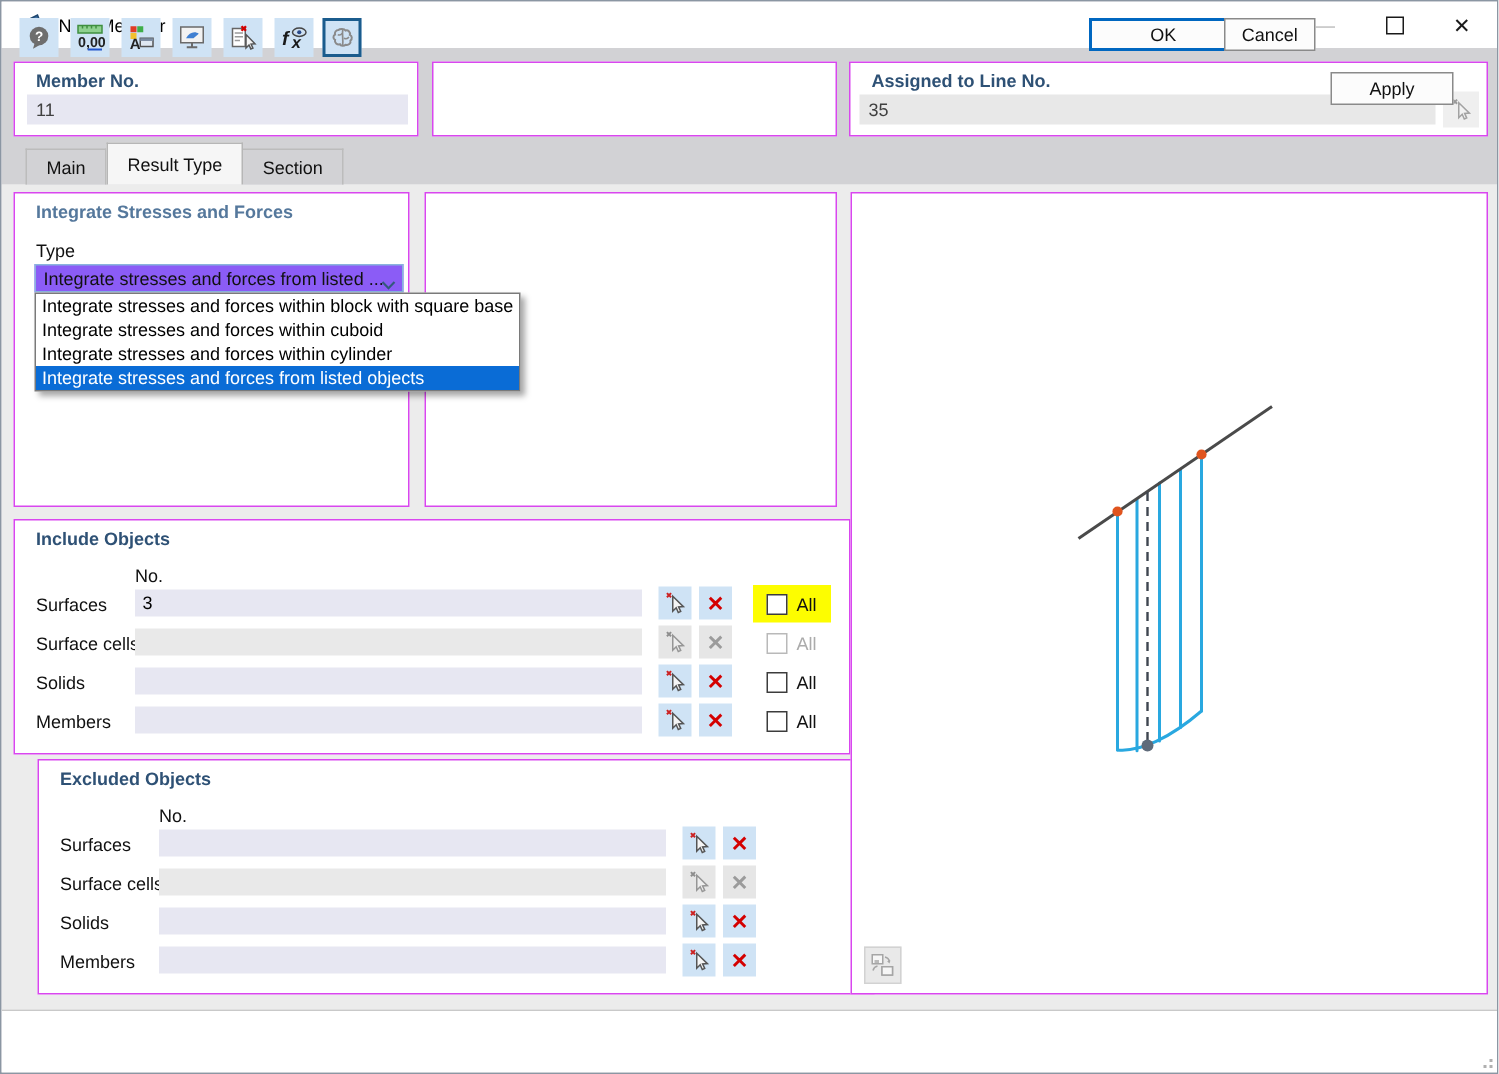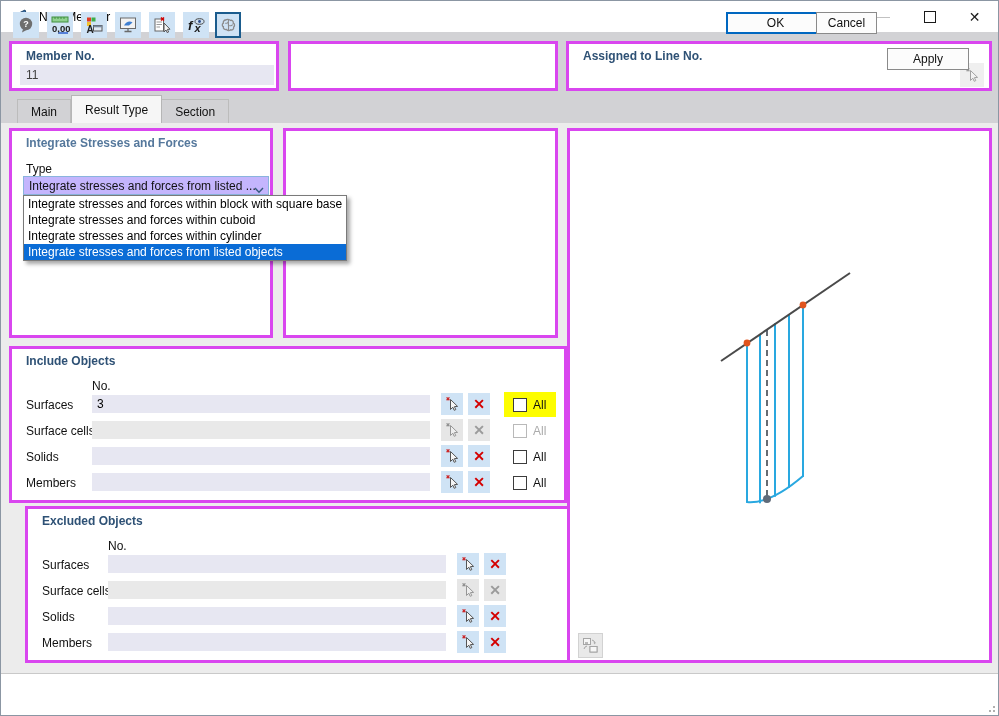--- a/index.html
+++ b/index.html
@@ -15,42 +15,42 @@
   .wbtn-max{left:906px;}
   .wbtn-max .sq{width:10px;height:10px;border:1px solid #1a1a1a;display:block;}
   .wbtn-close{left:951px;font-size:14px;color:#1a1a1a;}
 
   
   .top-band{position:absolute;left:0;top:31px;width:997px;height:91px;background:#d2d2d5;}
   .content-band{position:absolute;left:0;top:122px;width:997px;height:550px;background:#ececec;}
   .bottom-band{position:absolute;left:0;top:672px;width:997px;height:42px;background:#fff;border-top:1px solid #c9c9c9;box-sizing:border-box;}
 
   
-  .panel{position:absolute;background:#fff;border:3px solid #d946ef;box-sizing:border-box;}
+  .panel{position:absolute;background:#fff;border:1px solid #d946ef;box-sizing:border-box;}
   #p-member{left:8px;top:40px;width:270px;height:50px;}
   #p-mid-top{left:287px;top:40px;width:270px;height:50px;}
   #p-assigned{left:565px;top:40px;width:426px;height:50px;}
   #p-integrate{left:8px;top:127px;width:264px;height:210px;}
   #p-mid{left:282px;top:127px;width:275px;height:210px;}
   #p-include{left:8px;top:345px;width:558px;height:157px;}
   #p-excluded{left:24px;top:505px;width:558px;height:157px;}
   #p-graphics{left:566px;top:127px;width:425px;height:535px;}
 
   .sec-title{position:absolute;left:14px;top:5px;font-weight:bold;color:#2e5175;}
   .field{position:absolute;border:none;background:#e7e7f2;font-family:"Liberation Sans",sans-serif;font-size:12px;color:#404040;padding:0 6px;box-sizing:border-box;}
   .field.ro{background:#e8e8e8;}
 
   
   .tabs{position:absolute;left:16px;top:94px;height:28px;display:flex;align-items:flex-end;}
   .tab{height:24px;margin-top:4px;padding:0 13px;display:flex;align-items:center;background:#d2d2d5;border:1px solid #bcbcbc;border-bottom:none;box-sizing:border-box;}
   .tab + .tab{border-left:none;}
   .tab.active{height:28px;background:#f6f6f6;border:1px solid #b6b6b6;border-bottom:none;}
 
   
-  .combo{position:absolute;left:22px;top:175px;width:246px;height:19px;background:#c4b5fd;border:1px solid #8ab4dd;box-sizing:border-box;display:flex;align-items:center;padding:0 18px 0 5px;white-space:nowrap;overflow:hidden;z-index:40;}
+  .combo{position:absolute;left:22px;top:175px;width:246px;height:19px;background:#8b5cf6;border:1px solid #8ab4dd;box-sizing:border-box;display:flex;align-items:center;padding:0 18px 0 5px;white-space:nowrap;overflow:hidden;z-index:40;}
   .combo .chev{position:absolute;right:4px;top:6px;}
   .combo-list{position:absolute;left:22px;top:194px;width:322px;background:#fff;border:1px solid #7a7a7a;box-shadow:3px 3px 4px rgba(0,0,0,.35);z-index:50;}
   .opt{height:16px;line-height:16px;padding:0 4px;white-space:nowrap;overflow:hidden;color:#000;}
   .opt.selected{background:#0a6cd6;color:#fff;}
 
   
   .col-no{position:absolute;left:80px;top:30px;color:#111;}
   .obj-row{position:absolute;left:0;width:556px;height:24px;}
   .row-label{position:absolute;left:14px;top:5px;}
   .row-input{position:absolute;left:80px;top:2px;width:338px;height:18px;border:none;background:#e7e7f2;font-family:"Liberation Sans",sans-serif;font-size:12px;padding:0 5px;box-sizing:border-box;}
@@ -113,20 +113,21 @@
 
   <div class="panel" id="p-member">
     <span class="sec-title">Member No.</span>
     <input class="field" style="left: 8px; top: 21px; width: 254px; height: 20px;" readonly="" value="11">
   </div>
 
   <div class="panel" id="p-mid-top"></div>
 
   <div class="panel" id="p-assigned">
     <span class="sec-title">Assigned to Line No.</span>
+    <input class="field ro" style="left: 6px; top: 21px; width: 384px; height: 20px;" readonly="" value="35">
     <span class="assigned-btn">
       <svg width="16" height="16" viewBox="0 0 16 16">
         <path d="M2.6 1.4 L5.4 4.2 M5.4 1.4 L2.6 4.2" stroke="#c22" stroke-width="1.3" fill="none"></path>
         <path d="M6.5 3.5 L6.5 13.5 L8.8 11.2 L10.2 14.3 L11.8 13.6 L10.4 10.6 L13.6 10.4 Z" fill="#f5f5f5" stroke="#555" stroke-width="1"></path>
       </svg>
     </span>
   </div>
 
   <div class="tabs" id="tabs">
       <div class="tab">

